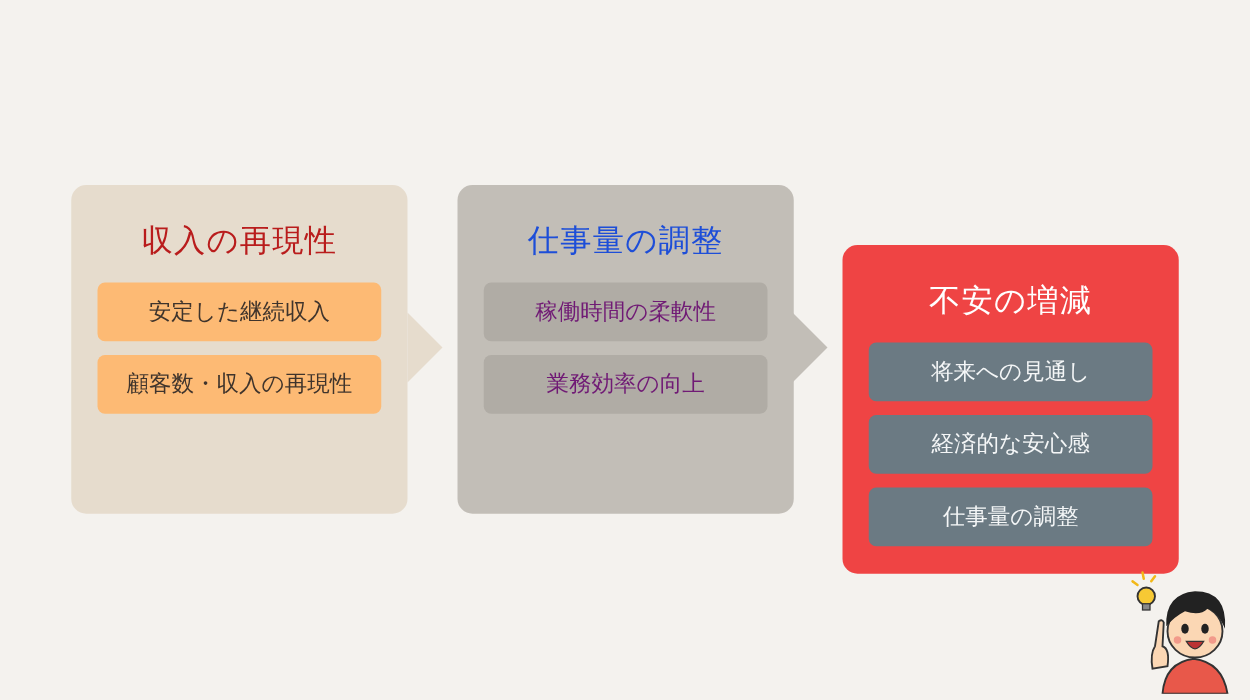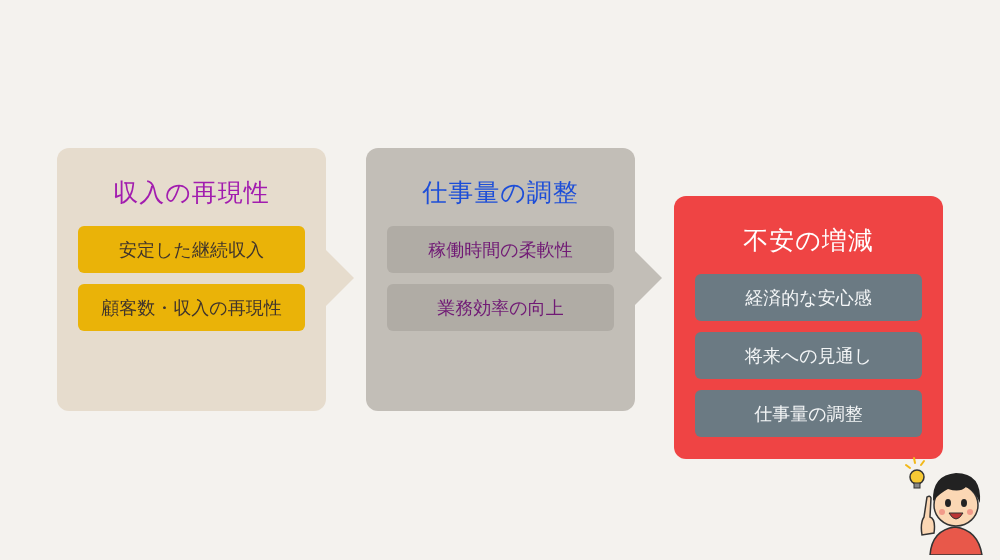--- a/index.html
+++ b/index.html
@@ -4,22 +4,22 @@
 <style>
   html, body { margin:0; padding:0; }
   body { width:1000px; height:560px; background:#f4f2ee; position:relative; overflow:hidden;
          font-family:"DejaVu Sans", sans-serif; }
   .card { position:absolute; top:148px; width:269px; height:263px; border-radius:12px; box-sizing:border-box; }
   .card .title { text-align:center; font-size:25px; margin-top:25px; height:40px; line-height:40px; letter-spacing:1px; }
   .card .items { position:absolute; left:21px; right:21px; top:78px; }
   .card .item { height:47px; line-height:47px; border-radius:6px; text-align:center; font-size:18px; margin-bottom:11px; }
   .arrow { position:absolute; width:0; height:0; border-top:28px solid transparent; border-bottom:28px solid transparent; border-left:28px solid; }
   #c1 { left:57px; background:#e6dccd; }
-  #c1 .title { color:#a21caf; }
-  #c1 .item { background:#eab308; color:#3f342c; }
+  #c1 .title { color:#b91c1c; }
+  #c1 .item { background:#fdba74; color:#3f342c; }
   #a1 { left:326px; top:250px; border-left-color:#e6dccd; }
   #c2 { left:366px; background:#c2beb7; }
   #c2 .title { color:#1d4ed8; }
   #c2 .item { background:#b0aca5; color:#701a75; }
   #a2 { left:634px; top:250px; border-left-color:#c2beb7; }
   #c3 { left:674px; background:#ef4444;margin-top:48px; }
   #c3 .title { color:#ffffff; }
   #c3 .item { background:#6b7a83; color:#f4f6f7; }
   .mascot { position:absolute; left:900px; top:455px; width:95px; height:100px; }
 </style>
@@ -40,22 +40,22 @@
   <div class="items">
     <div class="item">稼働時間の柔軟性</div>
     <div class="item">業務効率の向上</div>
   </div>
 </div>
 <div class="arrow" id="a2"></div>
 
 <div class="card" id="c3">
   <div class="title">不安の増減</div>
   <div class="items">
+    <div class="item">将来への見通し</div>
     <div class="item">経済的な安心感</div>
-    <div class="item">将来への見通し</div>
     <div class="item">仕事量の調整</div>
   </div>
 </div>
 
 <svg class="mascot" viewBox="0 0 95 100">
 
   <g stroke="#f2b818" stroke-width="2" stroke-linecap="round">
     <line x1="6" y1="10" x2="10" y2="13"></line>
       <line x1="14" y1="3" x2="15" y2="8"></line>
       <line x1="24" y1="6" x2="21" y2="10"></line>

